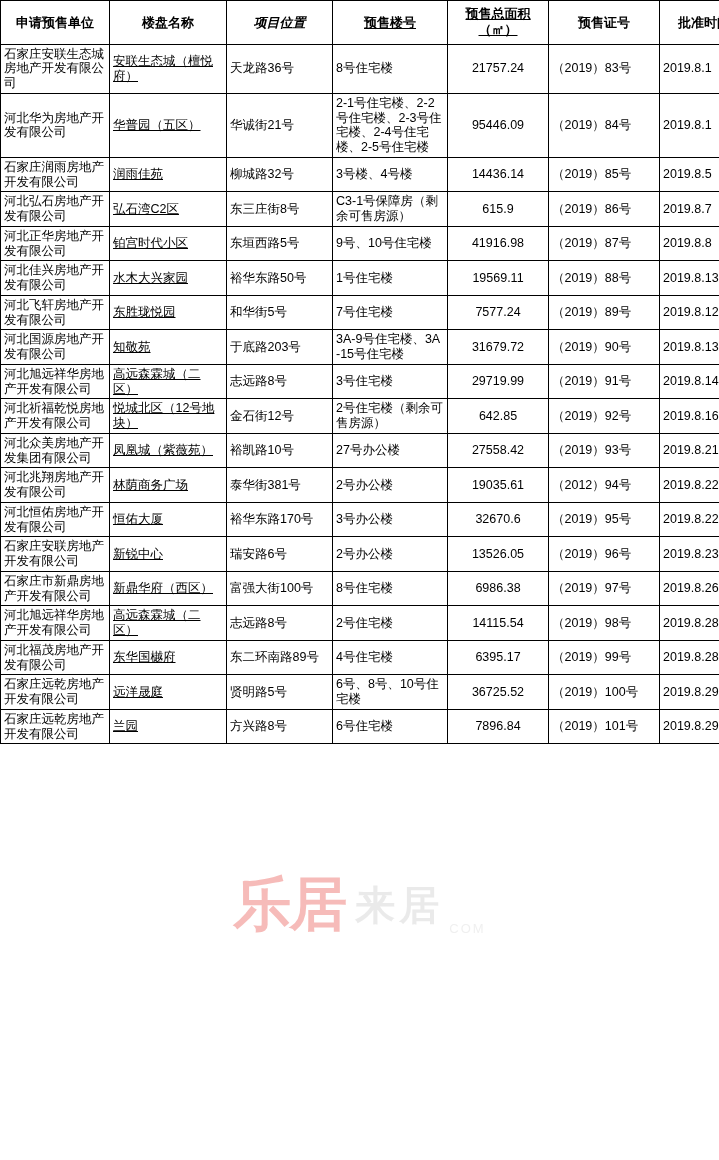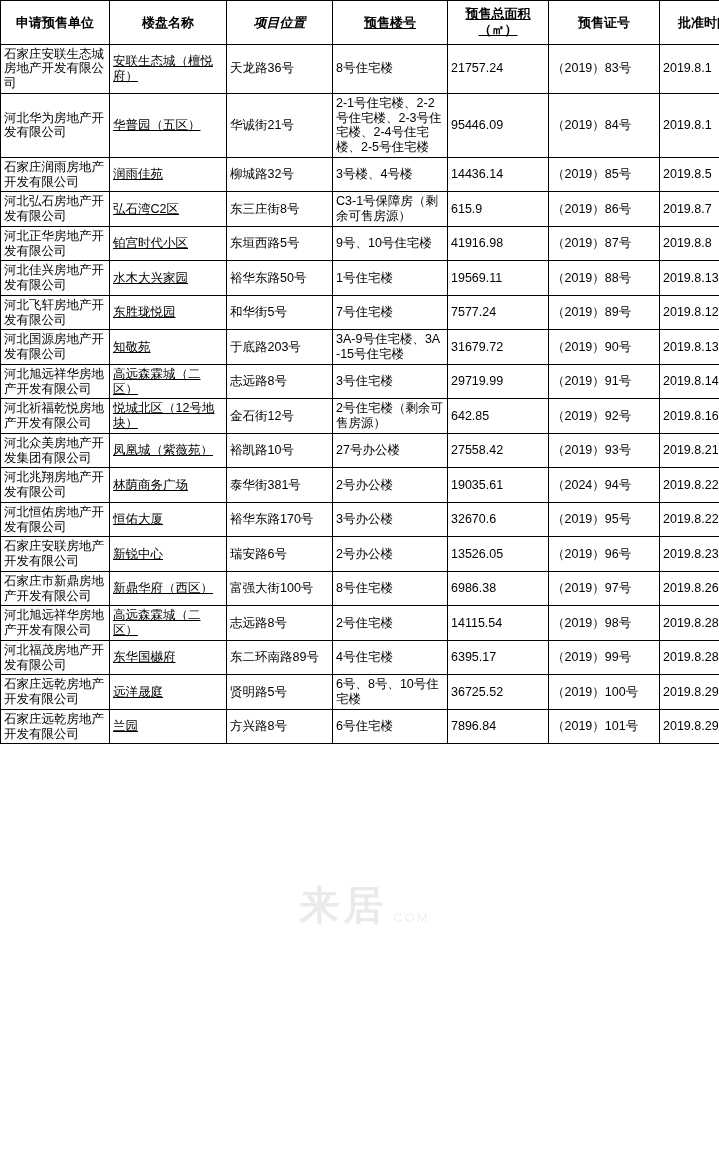--- a/index.html
+++ b/index.html
@@ -37,21 +37,21 @@
   table.presale th {
     font-weight: bold;
     text-align: center;
     font-size: 13px;
     padding: 5px 2px;
   }
   td.col-unit { width: 104px; }
   td.col-name { width: 112px; text-decoration: underline; }
   td.col-loc  { width: 101px; }
   td.col-no   { width: 110px; margin-left: 12px; }
-  td.col-area { width: 96px; text-align: left; }
+  td.col-area { width: 96px; text-align: center; }
   td.col-cert { width: 106px; }
   td.col-date { width: 84px; }
 
   th.col-unit { width: 104px; margin-left: 40px; }
   th.col-name { width: 112px; }
   th.col-loc  { width: 101px; font-style: italic; }
   th.col-no   { width: 110px; text-decoration: underline; }
   th.col-area { width: 96px; text-decoration: underline; }
   th.col-cert { width: 106px; }
   th.col-date { width: 84px; }
@@ -103,20 +103,21 @@
     padding-bottom: 8px;
   }
 </style>
 </head>
 <body>
 
 <div id="page">
 
   <div class="watermark">
     <div class="wm-inner">
+      <span class="wm-logo">乐居</span>
       <span class="wm-text">来居</span>
       <span class="wm-sub">COM</span>
     </div>
   </div>
 
   <table class="presale">
     <thead>
       <tr>
         <th class="col-unit">申请预售单位</th>
         <th class="col-name">楼盘名称</th>
@@ -229,21 +230,21 @@
           <td class="col-area">27558.42</td>
           <td class="col-cert">（2019）93号</td>
           <td class="col-date">2019.8.21</td>
         </tr>
         <tr>
           <td class="col-unit">河北兆翔房地产开发有限公司</td>
           <td class="col-name">林荫商务广场</td>
           <td class="col-loc">泰华街381号</td>
           <td class="col-no">2号办公楼</td>
           <td class="col-area">19035.61</td>
-          <td class="col-cert">（2024）94号</td>
+          <td class="col-cert">（2012）94号</td>
           <td class="col-date">2019.8.22</td>
         </tr>
         <tr>
           <td class="col-unit">河北恒佑房地产开发有限公司</td>
           <td class="col-name">恒佑大厦</td>
           <td class="col-loc">裕华东路170号</td>
           <td class="col-no">3号办公楼</td>
           <td class="col-area">32670.6</td>
           <td class="col-cert">（2019）95号</td>
           <td class="col-date">2019.8.22</td>

